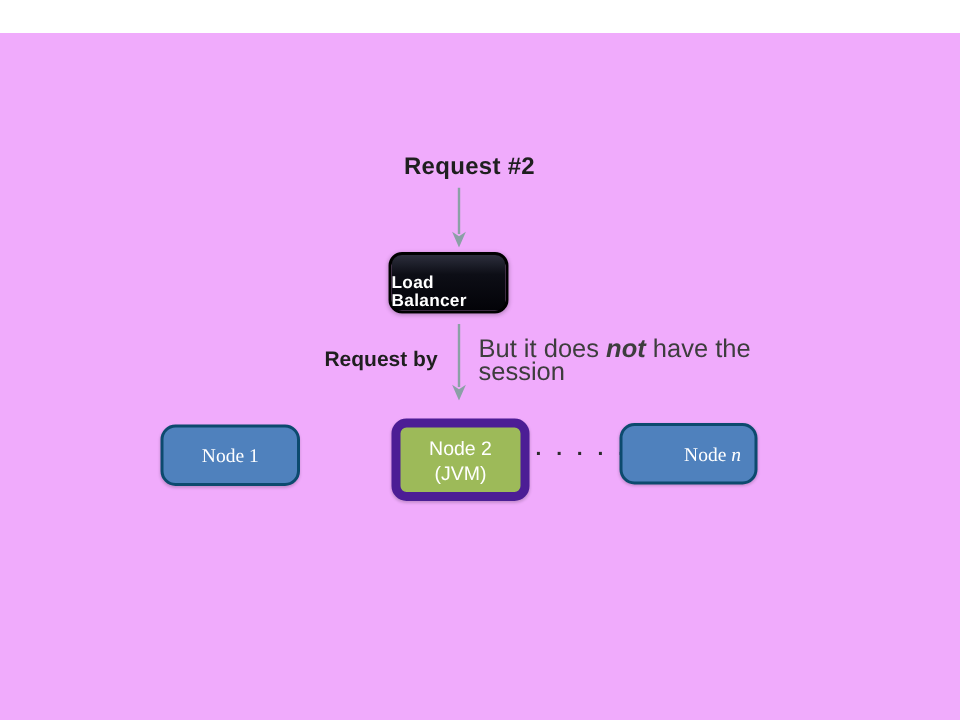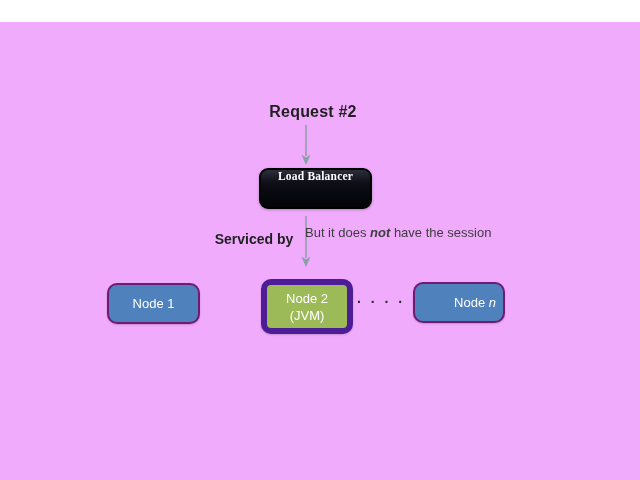--- a/index.html
+++ b/index.html
@@ -27,49 +27,48 @@
     color: #1f1f1f;
     letter-spacing: 0.2px;
   }
 
   
   .arrow1 { left: 298px; top: 103px; width: 16px; height: 40px; }
   .arrow2 { left: 298px; top: 194px; width: 16px; height: 51px; }
 
   
   .lb-box {
-    left: 259px; top: 146px; width: 113px; height: 41px;
+    left: 259px; top: 146px; width: 80px; height: 41px;
     background: linear-gradient(180deg, #2c2e3c 0%, #0d0e16 35%, #030308 100%);
     border: 2px solid #000000;
     border-radius: 9px;
     box-sizing: border-box;
-    display: flex; align-items: flex-start; justify-content: center;
+    display: flex; align-items: flex-end; justify-content: center;
     box-shadow: 0 1px 3px rgba(0,0,0,0.25);
-    font-family: Liberation Serif, serif;
   }
   .lb-label {
     color: #ffffff;
     font-size: 11.5px;
     font-weight: 700;
     letter-spacing: 0.2px;
   }
 
   
   .serviced {
     left: 206px; top: 209px; width: 96px;
     text-align: center;
     font-size: 14px;
     font-weight: 700;
     color: #1f1f1f;
   }
 
   
   .annotation {
-    left: 305px; top: 203px; width: 200px;
-    font-size: 13px;
+    left: 319px; top: 203px; width: 200px;
+    font-size: 17px;
     line-height: 15px;
     color: #3d3d3d;
   }
   .annotation .emph {
     font-weight: 700;
     font-style: italic;
   }
 
   
   .node {
@@ -77,21 +76,22 @@
     box-sizing: border-box;
     display: flex; flex-direction: column;
     align-items: center; justify-content: center;
     color: #ffffff;
     font-size: 13px;
     text-align: center;
     box-shadow: 0 1px 2px rgba(0,0,0,0.18);
   }
   .node-blue {
     background: #4f81bd;
-    border: 2px solid #701a75;
+    border: 2px solid #0c4a6e;
+    font-family: Liberation Serif, serif;
   }
   .node-green {
     background: #9dba59;
     border: 6px solid #4c1d95;
   }
   .node1  { left: 107px; top: 261px; width: 93px; height: 41px; }
   .node2  { left: 261px; top: 257px; width: 92px; height: 55px; line-height: 17px; }
   .node-n { left: 413px; top: 260px; width: 92px; height: 41px; padding-left: 32px; }
   .node-n .var { font-style: italic; }
 
@@ -115,21 +115,21 @@
 
   <svg class="abs arrow1" viewBox="0 0 16 40">
     <line x1="8" y1="0" x2="8" y2="31" stroke="#8ba0a6" stroke-width="1.6"></line>
     <polygon points="8,40 3.4,29.5 8,32.5 12.6,29.5" fill="#8ba0a6"></polygon>
   </svg>
 
   <div class="abs lb-box">
     <span class="lb-label">Load Balancer</span>
   </div>
 
-  <div class="abs serviced">Serviced by</div>
+  <div class="abs serviced">Request by</div>
 
   <svg class="abs arrow2" viewBox="0 0 16 51">
     <line x1="8" y1="0" x2="8" y2="42" stroke="#8ba0a6" stroke-width="1.6"></line>
     <polygon points="8,51 3.4,40.5 8,43.5 12.6,40.5" fill="#8ba0a6"></polygon>
   </svg>
 
   <div class="abs annotation">
     <div><span>But it does </span><span class="emph">not</span><span> have the session</span></div>
   </div>
 

